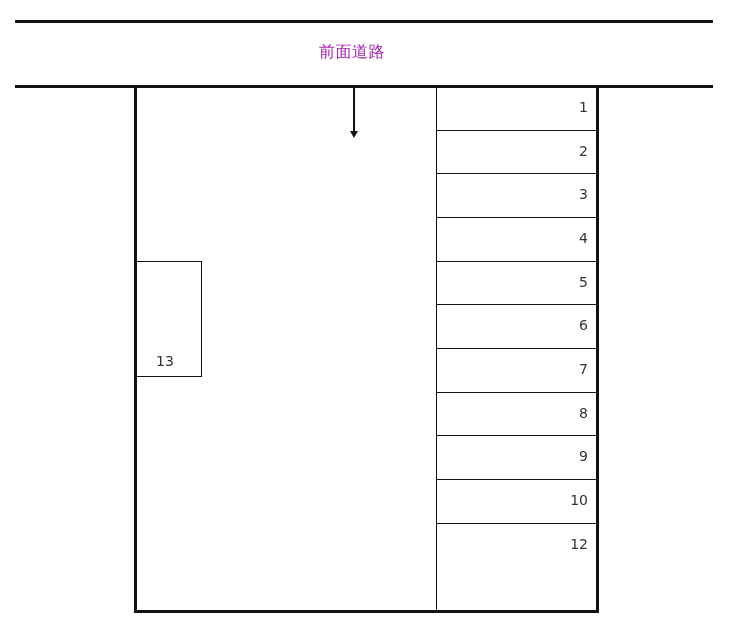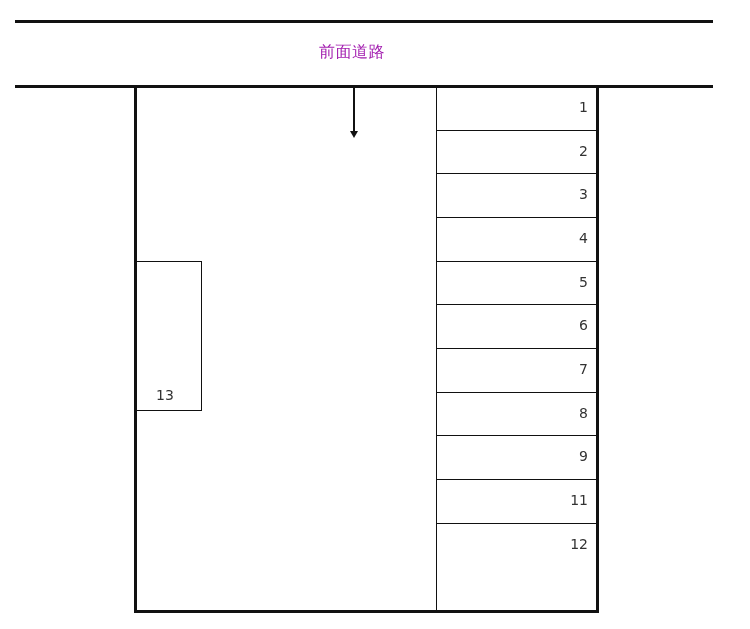--- a/index.html
+++ b/index.html
@@ -13,21 +13,21 @@
   .lot-right { position:absolute; left:596px; top:86px; width:3px; height:527px; background:#111; }
   .col-divider { position:absolute; left:436px; top:86px; width:1px; height:525px; background:#111; }
   .slots { position:absolute; left:437px; top:87px; width:159px; height:524px; }
   .slot { position:relative; height:43.67px; box-sizing:border-box; border-bottom:1px solid #111; }
   .slot:last-child { border-bottom:none; }
   .slot-num { position:absolute; right:8px; top:12px; font-size:14px; color:#333; }
   .arrow { position:absolute; left:353px; top:86px; width:2px; height:46px; background:#111; }
   .arrow-head { position:absolute; left:350px; top:131px; width:0; height:0;
                 border-left:4px solid transparent; border-right:4px solid transparent;
                 border-top:7px solid #111; }
-  .box13 { position:absolute; left:136px; top:261px; width:66px; height:150px;
+  .box13 { position:absolute; left:136px; top:261px; width:66px; height:116px;
            box-sizing:border-box; border:1px solid #111; border-left:none; }
   .box13-num { position:absolute; left:20px; bottom:7px; font-size:14px; color:#333; }
 </style>
 </head>
 <body>
 
 <div class="road-line" style="top:20px;"></div>
 <div class="road-label">前面道路</div>
 <div class="road-line" style="top:85px;"></div>
 
@@ -61,21 +61,21 @@
   <div class="slot">
       <span class="slot-num">7</span>
     </div>
   <div class="slot">
       <span class="slot-num">8</span>
     </div>
   <div class="slot">
       <span class="slot-num">9</span>
     </div>
   <div class="slot">
-      <span class="slot-num">11</span>
+      <span class="slot-num">10</span>
     </div>
   <div class="slot">
       <span class="slot-num">12</span>
     </div>
 </div>
 
 <div class="box13">
   <span class="box13-num">13</span>
 </div>
 

